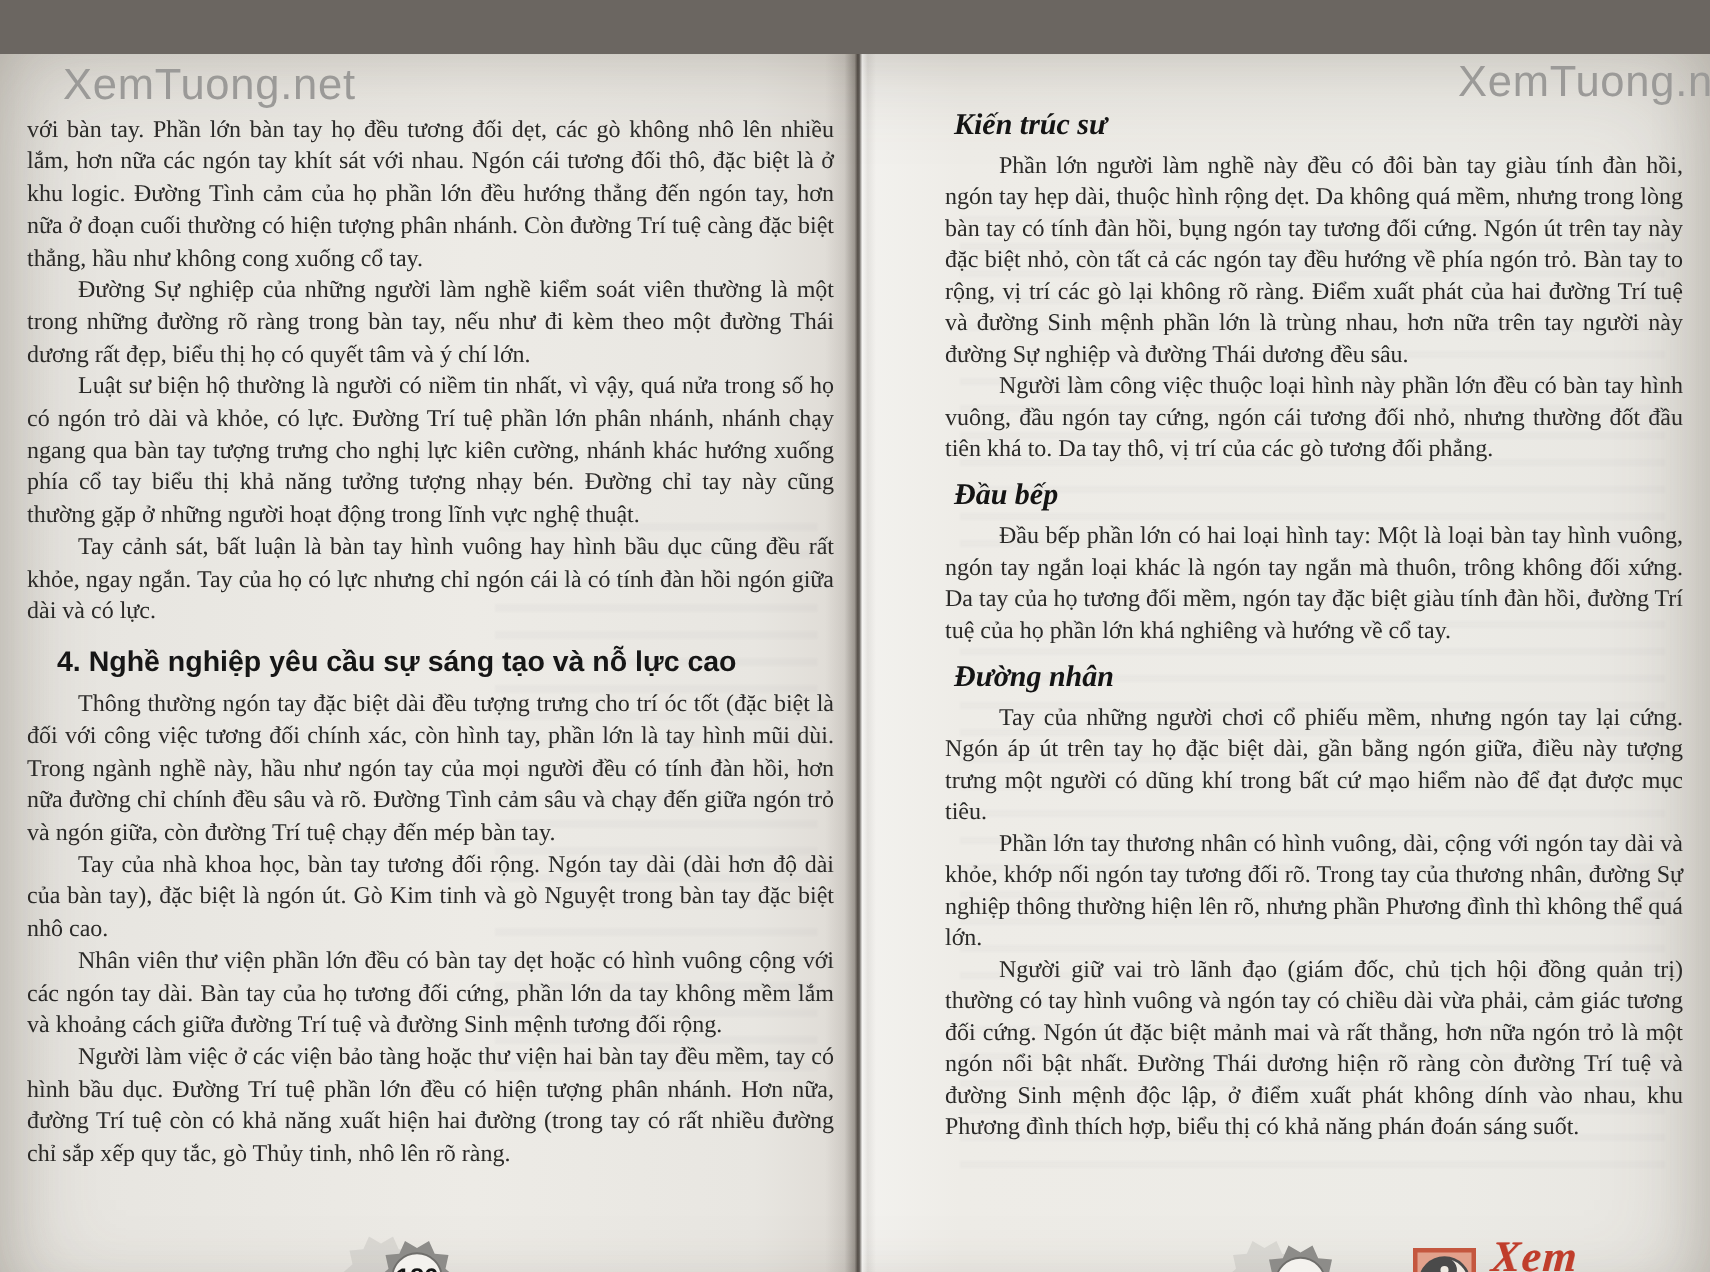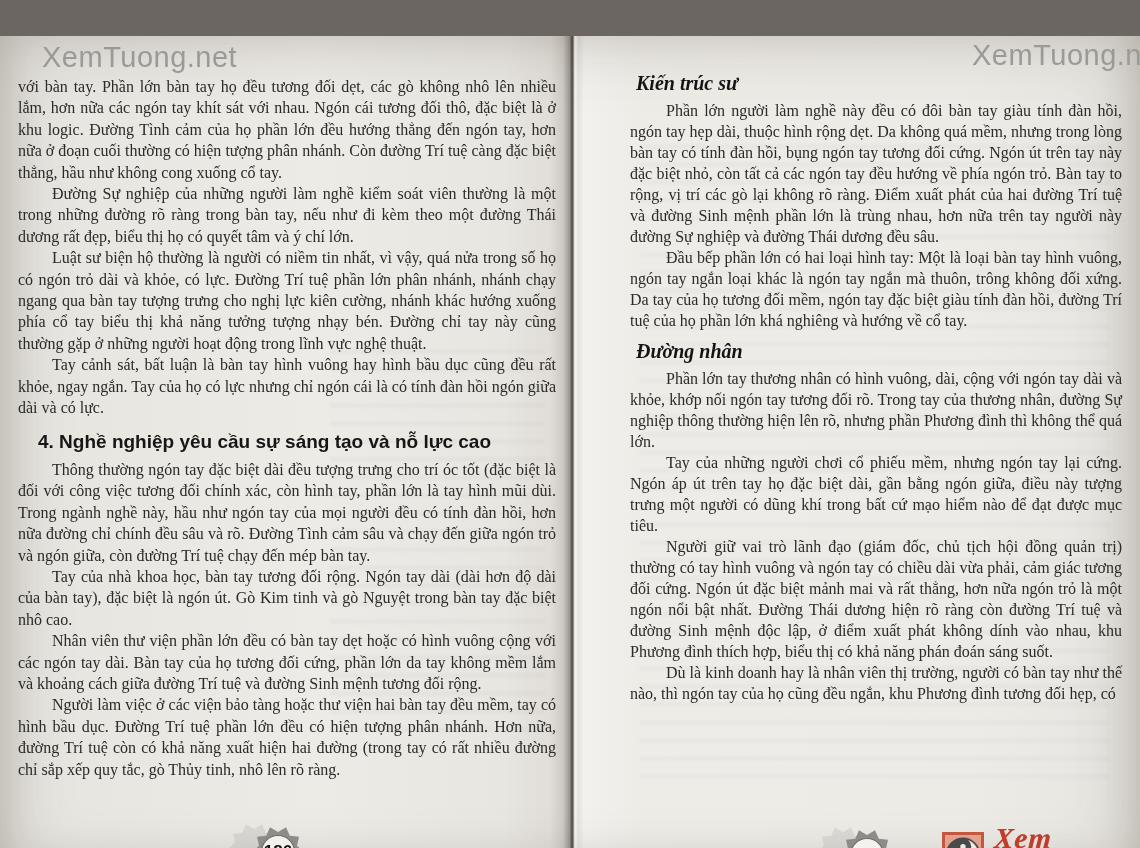--- a/index.html
+++ b/index.html
@@ -97,26 +97,27 @@
     <div class="h-sans">4. Nghề nghiệp yêu cầu sự sáng tạo và nỗ lực cao</div>
     <p>Thông thường ngón tay đặc biệt dài đều tượng trưng cho trí óc tốt (đặc biệt là đối với công việc tương đối chính xác, còn hình tay, phần lớn là tay hình mũi dùi. Trong ngành nghề này, hầu như ngón tay của mọi người đều có tính đàn hồi, hơn nữa đường chỉ chính đều sâu và rõ. Đường Tình cảm sâu và chạy đến giữa ngón trỏ và ngón giữa, còn đường Trí tuệ chạy đến mép bàn tay.</p>
     <p>Tay của nhà khoa học, bàn tay tương đối rộng. Ngón tay dài (dài hơn độ dài của bàn tay), đặc biệt là ngón út. Gò Kim tinh và gò Nguyệt trong bàn tay đặc biệt nhô cao.</p>
     <p>Nhân viên thư viện phần lớn đều có bàn tay dẹt hoặc có hình vuông cộng với các ngón tay dài. Bàn tay của họ tương đối cứng, phần lớn da tay không mềm lắm và khoảng cách giữa đường Trí tuệ và đường Sinh mệnh tương đối rộng.</p>
     <p>Người làm việc ở các viện bảo tàng hoặc thư viện hai bàn tay đều mềm, tay có hình bầu dục. Đường Trí tuệ phần lớn đều có hiện tượng phân nhánh. Hơn nữa, đường Trí tuệ còn có khả năng xuất hiện hai đường (trong tay có rất nhiều đường chỉ sắp xếp quy tắc, gò Thủy tinh, nhô lên rõ ràng.</p>
   </div>
 
   <div class="text-col col-right">
     <div class="h-ital first">Kiến trúc sư</div>
     <p>Phần lớn người làm nghề này đều có đôi bàn tay giàu tính đàn hồi, ngón tay hẹp dài, thuộc hình rộng dẹt. Da không quá mềm, nhưng trong lòng bàn tay có tính đàn hồi, bụng ngón tay tương đối cứng. Ngón út trên tay này đặc biệt nhỏ, còn tất cả các ngón tay đều hướng về phía ngón trỏ. Bàn tay to rộng, vị trí các gò lại không rõ ràng. Điểm xuất phát của hai đường Trí tuệ và đường Sinh mệnh phần lớn là trùng nhau, hơn nữa trên tay người này đường Sự nghiệp và đường Thái dương đều sâu.</p>
+    <p>Người làm công việc thuộc loại hình này phần lớn đều có bàn tay hình vuông, đầu ngón tay cứng, ngón cái tương đối nhỏ, nhưng thường đốt đầu tiên khá to. Da tay thô, vị trí của các gò tương đối phẳng.</p>
+    <div class="h-ital">Đầu bếp</div>
     <p>Đầu bếp phần lớn có hai loại hình tay: Một là loại bàn tay hình vuông, ngón tay ngắn loại khác là ngón tay ngắn mà thuôn, trông không đối xứng. Da tay của họ tương đối mềm, ngón tay đặc biệt giàu tính đàn hồi, đường Trí tuệ của họ phần lớn khá nghiêng và hướng về cổ tay.</p>
     <div class="h-ital">Đường nhân</div>
+    <p>Tay của những người chơi cổ phiếu mềm, nhưng ngón tay lại cứng. Ngón áp út trên tay họ đặc biệt dài, gần bằng ngón giữa, điều này tượng trưng một người có dũng khí trong bất cứ mạo hiểm nào để đạt được mục tiêu.</p>
     <p>Phần lớn tay thương nhân có hình vuông, dài, cộng với ngón tay dài và khỏe, khớp nối ngón tay tương đối rõ. Trong tay của thương nhân, đường Sự nghiệp thông thường hiện lên rõ, nhưng phần Phương đình thì không thể quá lớn.</p>
-    <p>Tay của những người chơi cổ phiếu mềm, nhưng ngón tay lại cứng. Ngón áp út trên tay họ đặc biệt dài, gần bằng ngón giữa, điều này tượng trưng một người có dũng khí trong bất cứ mạo hiểm nào để đạt được mục tiêu.</p>
     <p>Người giữ vai trò lãnh đạo (giám đốc, chủ tịch hội đồng quản trị) thường có tay hình vuông và ngón tay có chiều dài vừa phải, cảm giác tương đối cứng. Ngón út đặc biệt mảnh mai và rất thẳng, hơn nữa ngón trỏ là một ngón nổi bật nhất. Đường Thái dương hiện rõ ràng còn đường Trí tuệ và đường Sinh mệnh độc lập, ở điểm xuất phát không dính vào nhau, khu Phương đình thích hợp, biểu thị có khả năng phán đoán sáng suốt.</p>
-    <p>Dù là kinh doanh hay là nhân viên thị trường, người có bàn tay như thế nào, thì ngón tay của họ cũng đều ngắn, khu Phương đình tương đối hẹp, có</p>
   </div>
 
   <div class="badge badge-left">
     <svg class="ghost" width="52" height="52" viewBox="0 0 52 52">
       <polygon fill="#8d8c89" points="52,26 45,32.2 47,41.3 37.8,42.2 34,50.7 26,46 18,50.7 14.2,42.2 5,41.3 7,32.2 0,26 7,19.8 5,10.7 14.2,9.8 18,1.3 26,6 34,1.3 37.8,9.8 47,10.7 45,19.8"></polygon>
     </svg>
     <svg class="main" width="52" height="52" viewBox="0 0 52 52">
       <polygon fill="#8d8c89" points="52,26 45,32.2 47,41.3 37.8,42.2 34,50.7 26,46 18,50.7 14.2,42.2 5,41.3 7,32.2 0,26 7,19.8 5,10.7 14.2,9.8 18,1.3 26,6 34,1.3 37.8,9.8 47,10.7 45,19.8"></polygon>
       <circle cx="26" cy="26" r="16.5" fill="#f4f2ee" stroke="#6f6e6b" stroke-width="1.2"></circle>
     </svg>

